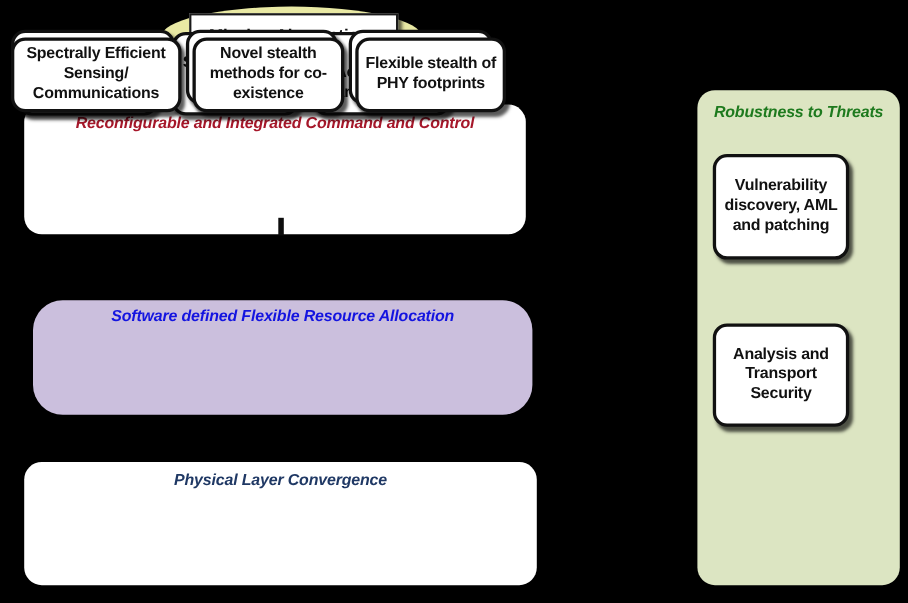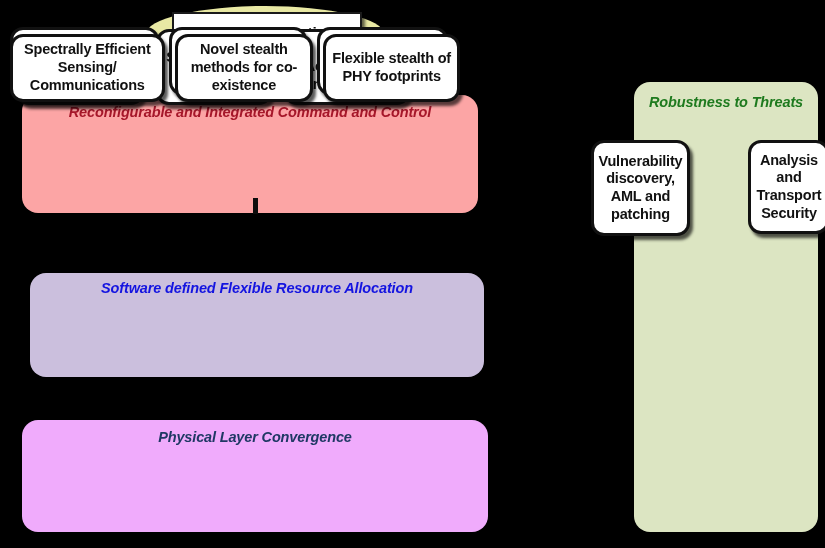--- a/index.html
+++ b/index.html
@@ -89,21 +89,21 @@
     color: #111111;
     font-size: 14.5px;
     line-height: 1.22;
     letter-spacing: -0.2px;
     padding: 4px 5px;
   }
 
   
   #panel-rec {
     left: 22px; top: 95px; width: 456px; height: 118px;
-    background: #fca5a5;
+    background: #ffffff;
   }
   #panel-rec .panel-title { color: #a6172a; margin-top: 9px; }
   #row-rec { left: 16px; top: 29px; width: 430px; gap: 12px; }
   #row-rec .wbox { height: 76px; }
   .b-analysis   { width: 128px; }
   .b-synthesis  { width: 116px; }
   .b-newacq     { width: 126px; }
 
   #rec-stub {
     position: absolute;
@@ -111,53 +111,53 @@
     top: 198px;
     width: 5px;
     height: 16px;
     background: #0d0d0d;
   }
 
   
   #panel-sw {
     left: 30px; top: 273px; width: 454px; height: 104px;
     background: #cbbfdd;
+    border-radius: 27px;
   }
   #panel-sw .panel-title { color: #1414e0; margin-top: 7px; }
   #row-sw { left: 10px; top: 27px; width: 438px; gap: 10px; }
   #row-sw .wbox { height: 68px; }
   .b-mapping    { width: 150px; }
   .b-adapt      { width: 140px; }
   .b-mech       { width: 132px; }
 
   
   #panel-phy {
     left: 22px; top: 420px; width: 466px; height: 112px;
-    background: #f0abfc;
+    background: #ffffff;
   }
   #panel-phy .panel-title { color: #1f3864; margin-top: 9px; }
   #row-phy { left: 10px; top: 34px; width: 450px; gap: 10px; }
   #row-phy .wbox { height: 68px; }
   .b-spect      { width: 156px; }
   .b-novel      { width: 140px; }
   .b-stealth    { width: 138px; }
 
   
   #panel-rob {
     left: 634px; top: 82px; width: 184px; height: 450px;
     background: #dce5c2;
   }
   #panel-rob .panel-title { color: #1e7a1e; margin-top: 12px; }
   #col-rob {
     position: absolute;
     left: 14px; top: 58px; width: 124px;
     display: flex;
-    flex-direction: row;
+    flex-direction: column;
     gap: 58px;
-    justify-content: center;
   }
   .b-vuln    { height: 96px; }
   .b-network { height: 94px; }
   .b-physec  { height: 96px; }
 </style>
 </head>
 <body>
 
 <div id="mission-wrap">
   <div id="mission-ellipse"></div>

